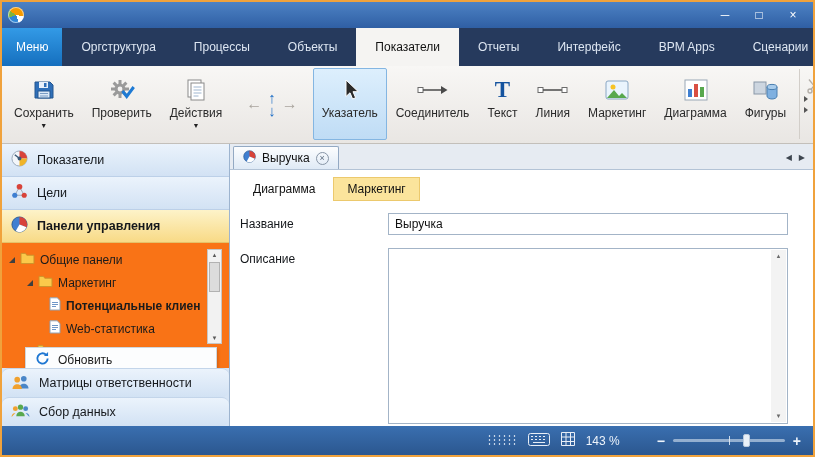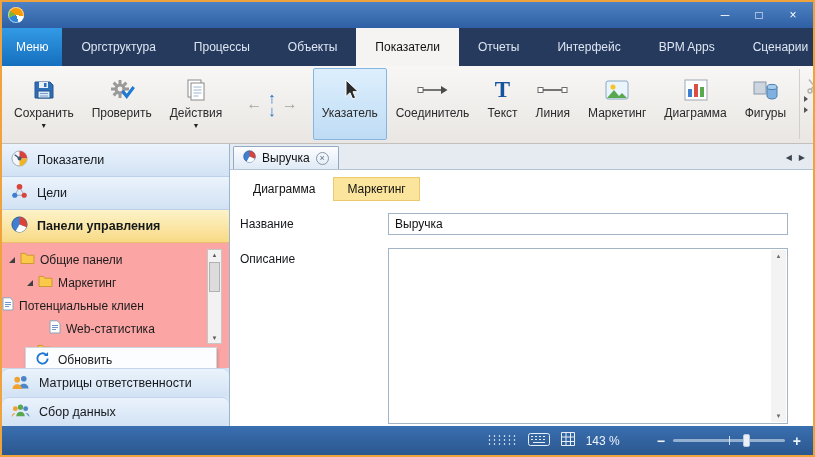--- a/index.html
+++ b/index.html
@@ -41,21 +41,21 @@
   .cutcol { display:flex; flex-direction:column; align-items:center; padding:10px 5px; gap:14px; }
   .rib-strip { position:absolute; right:2px; top:3px; bottom:4px; width:12px; border-left:1px solid #d2cec9; display:flex; flex-direction:column; align-items:center; justify-content:center; gap:5px; }
   .tri-r { width:0; height:0; border-left:4px solid #555; border-top:3px solid transparent; border-bottom:3px solid transparent; }
 
   
   .main { flex:1; display:flex; min-height:0; }
   .sidebar { flex:0 0 228px; background:#d7e5f5; border-right:1px solid #9db4cf; display:flex; flex-direction:column; }
   .snav { flex:0 0 33px; display:flex; align-items:center; gap:9px; padding:0 9px; font-size:12.5px; color:#15181c; background:linear-gradient(#ebf3fc,#d2e2f4); border-bottom:1px solid #bcd0e8; }
   .snav.active { background:linear-gradient(#fdf3c9,#f8da86); font-weight:bold; border-bottom-color:#e5c269; }
   .snav.bottom { flex:0 0 29px; border-top:1px solid #c3d5ea; border-bottom:none;border-radius:7px; }
-  .tree { flex:1; background:#fca5a5; position:relative; padding-top:5px; min-height:0; overflow:hidden; }
+  .tree { flex:1; background:#f97316; position:relative; padding-top:5px; min-height:0; overflow:hidden; }
   .trow { height:23px; display:flex; align-items:center; gap:5px; font-size:12px; color:#1b1b1b; }
   .expander { width:0; height:0; border-bottom:6px solid #3f3f3f; border-left:6px solid transparent; flex:0 0 auto; }
   .vscroll { position:absolute; top:6px; right:7px; width:15px; height:95px; background:#f2f2f2; border:1px solid #c6c6c6; display:flex; flex-direction:column; align-items:center; justify-content:space-between; padding:2px 0; }
   .vscroll .sarr { font-size:6px; color:#5a5a5a; line-height:1; }
   .vthumb { position:absolute; top:12px; left:1px; width:11px; height:30px; background:#dcdcdc; border:1px solid #b2b2b2; }
   .ctx-row { position:absolute; left:23px; right:12px; top:104px; height:25px; background:#fcfdfe; border:1px solid #cfd6dd; box-shadow:1px 2px 3px rgba(0,0,0,.18); display:flex; align-items:center; gap:8px; padding:0 9px; font-size:12px; color:#1b1b1b; }
 
   
   .content { flex:1; display:flex; flex-direction:column; background:#fff; min-width:0; }
   .tabbar { flex:0 0 25px; background:#e6ebf2; border-bottom:1px solid #b3c3d6; display:flex; align-items:flex-end; padding:2px 8px 0 3px; }
@@ -329,21 +329,21 @@
         <div class="trow" style="padding-left:25px;">
           <span class="expander"></span>
           <span>
             <svg width="15" height="12" viewBox="0 0 16 13">
                 <path d="M1 3.5 V1.5 h4.8 l1.4 2 H15 v9 H1z" fill="#fbc94a" stroke="#c9952b"></path>
               </svg>
           </span>
           <span>Маркетинг</span>
         </div>
 
-        <div class="trow" style="">
+        <div class="trow" style="padding-left:47px;font-weight:bold;">
           <span>
             <svg width="12" height="14" viewBox="0 0 12 14">
                 <path d="M1 .8h7.2L11 3.6V13H1z" fill="#fff" stroke="#90a4b8"></path>
                 <path d="M3 5.5h6M3 7.5h6M3 9.5h4" stroke="#6e96c8"></path>
               </svg>
           </span>
           <span>Потенциальные клиен</span>
         </div>
 
         <div class="trow" style="padding-left:47px;">

